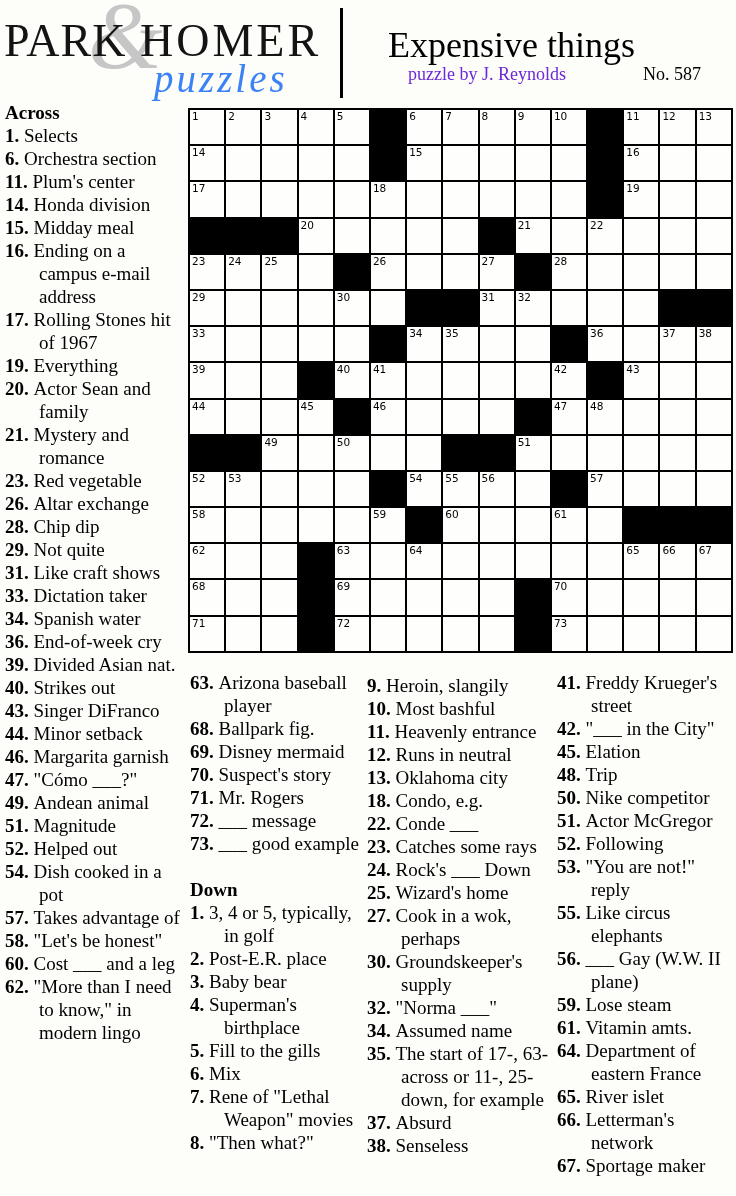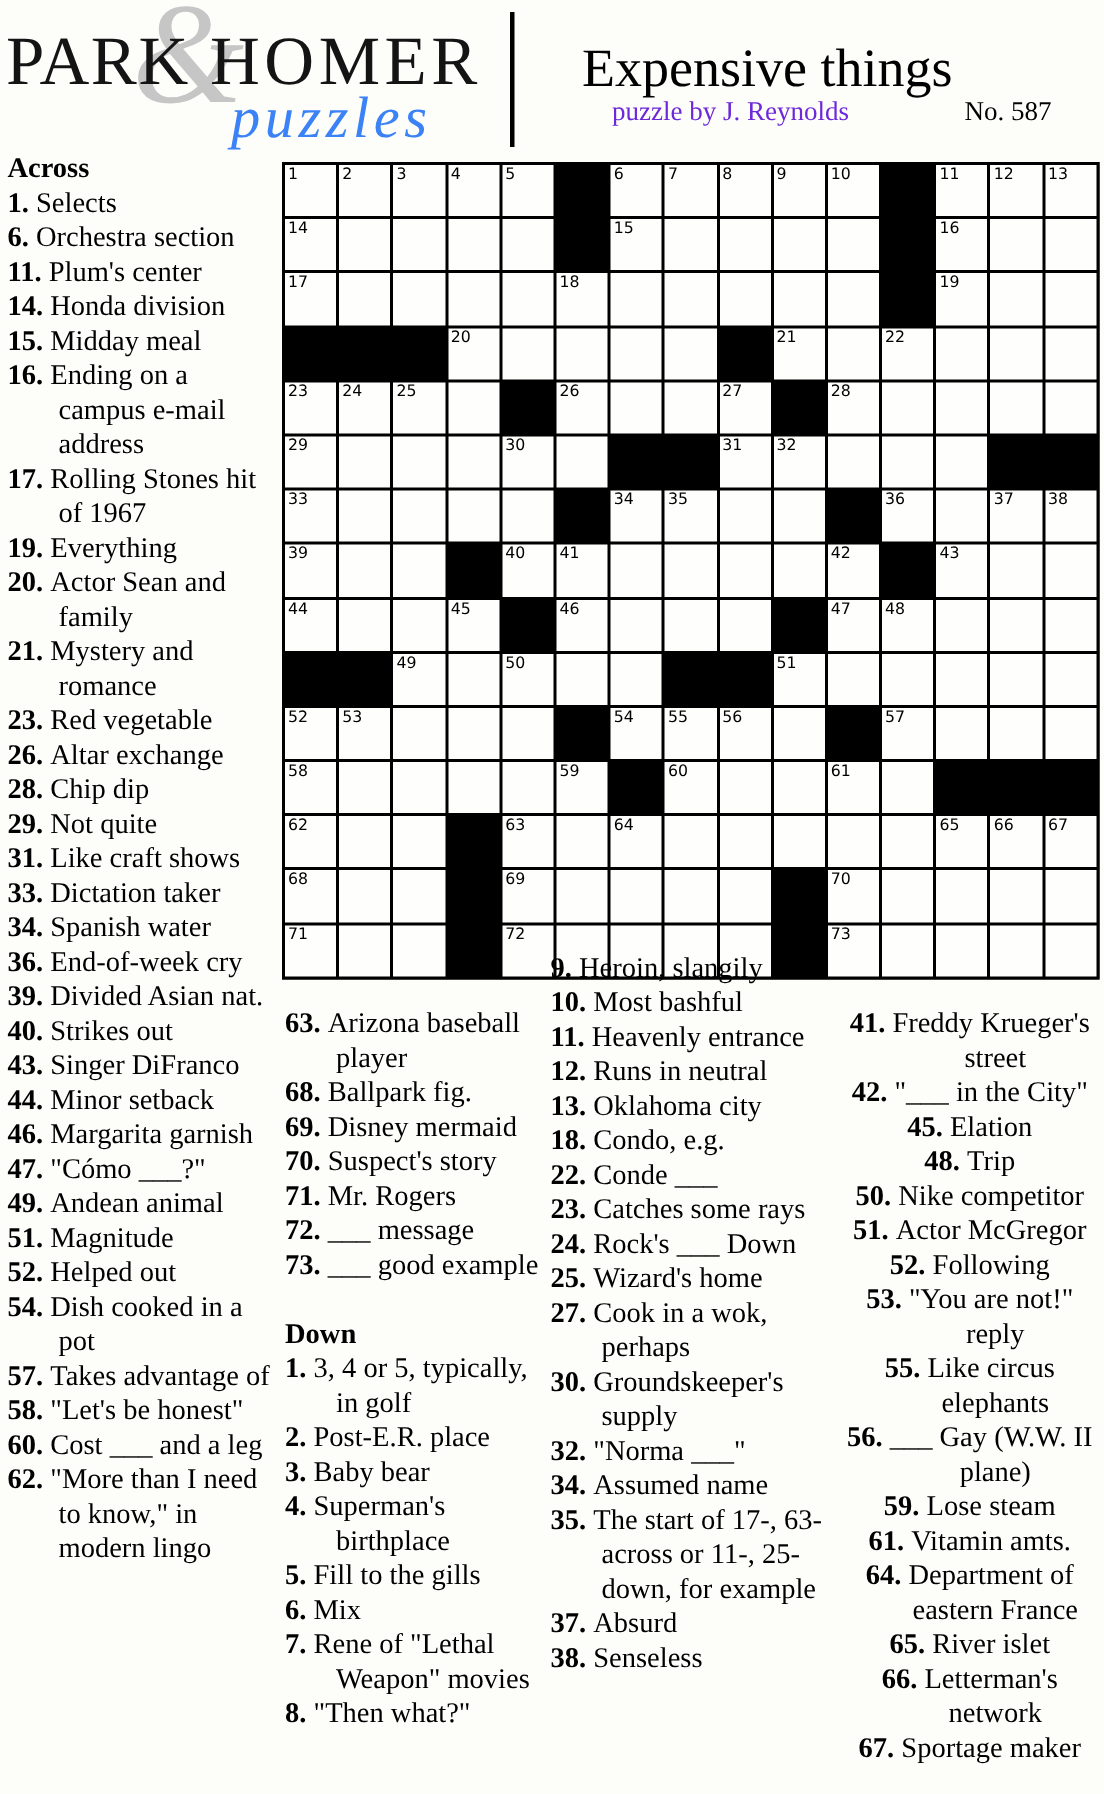--- a/index.html
+++ b/index.html
@@ -44,22 +44,22 @@
     position:absolute;top:1px;left:2px;
     font-family:"DejaVu Sans",sans-serif;font-size:10.5px;line-height:11px;color:#000;
   }
   
   .cluecol{position:absolute;font-size:19px;line-height:23px;color:#000;}
   .sect-head{font-weight:bold;}
   .clue{padding-left:34px;text-indent:-34px;}
   .clue b{font-weight:bold;}
   #col1{left:5px;top:101px;width:181px;}
   #col2{left:190px;top:671px;width:174px;}
-  #col3{left:367px;top:634px;width:189px;}
-  #col4{left:557px;top:671px;width:179px;text-align:center;}
+  #col3{left:367px;top:674px;width:189px;}
+  #col4{left:557px;top:671px;width:179px;}
   #down-head{margin-top:23px;}
 </style>
 </head>
 <body>
 
 <div class="logo">
   <span class="amp">&amp;</span>
   <span class="brand-word brand-homer">HOMER</span>
   <span class="brand-word brand-park">PARK</span>
   <span class="brand-sub">puzzles</span>

